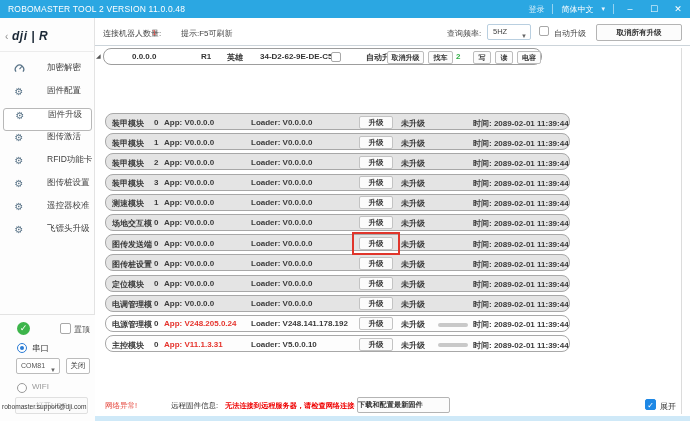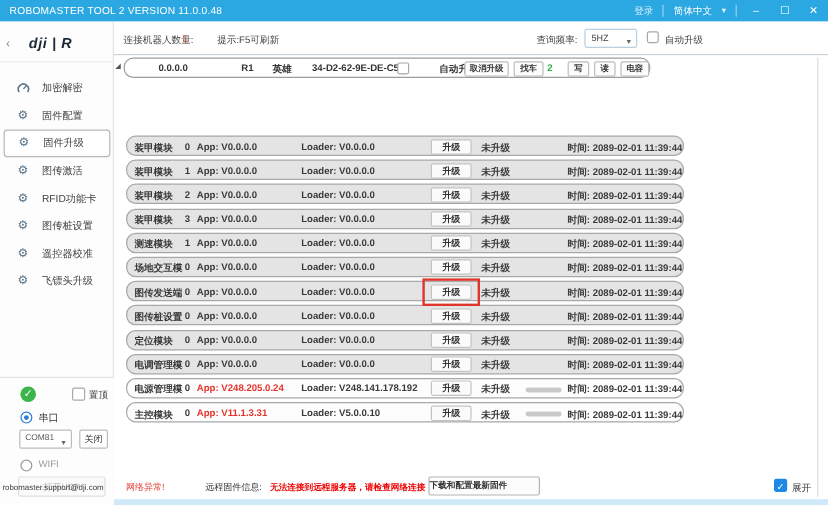--- a/index.html
+++ b/index.html
@@ -16,25 +16,25 @@
   .tb-sep { width:1px; height:10px; background:rgba(255,255,255,.5); }
   .tb-lang { font-size:8px; color:#fff; }
   .tb-caret { font-size:7px; color:#eaf6fd; }
   .tb-btn { font-size:9px; color:#fff; width:16px; text-align:center; cursor:pointer; }
 
   
   .sidebar { position:absolute; left:0; top:18px; width:95px; height:403px;
     background:#fdfdfd; border-right:1px solid #e3e3e3; }
   .side-top { position:absolute; left:0; top:8px; width:95px; height:26px; border-bottom:1px solid #ececec; }
   .back-chevron { position:absolute; left:5px; top:5px; font-size:10px; color:#8a8a8a; }
-  .logo { position:absolute; left:24px; top:3px; font-size:12px; font-weight:bold;
+  .logo { position:absolute; left:12px; top:3px; font-size:12px; font-weight:bold;
     color:#1b2836; font-style:italic; letter-spacing:.5px; }
   .menu { position:absolute; left:0; top:44px; width:95px; }
-  .menu-item { position:relative; height:23px; display:flex; align-items:center; padding-left:13px;
-    gap:10px; cursor:pointer; }
+  .menu-item { position:relative; height:23px; display:flex; padding-left:13px;
+    gap:22px; cursor:pointer; }
   .menu-item.selected { border:1px solid #b8b8b8; border-radius:3px; margin:0 3px; padding-left:10px; background:#fff; }
   .mi-icon { width:12px; height:12px; display:inline-flex; align-items:center; justify-content:center;
     color:#5a7488; font-size:10px; }
   .mi-label { font-size:8.5px; color:#3f3f3f; white-space:nowrap; }
 
   
   .conn { position:absolute; left:0; top:296px; width:95px; border-top:1px solid #e3e3e3; height:107px; background:#fdfdfd;}
   .ok-circle { position:absolute; left:17px; top:7px; width:13px; height:13px; border-radius:50%;
     background:#3db54b; color:#fff; font-size:9px; line-height:13px; text-align:center; }
   .cb { width:11px; height:11px; border:1px solid #a8a8a8; background:#fff; border-radius:2px; display:inline-block; }
@@ -223,20 +223,21 @@
     <span class="t-label" style="left:8px">连接机器人数量:</span>
     <span class="robot-count">1</span>
     <span class="t-label" style="left:86px">提示:F5可刷新</span>
     <span class="t-label" style="left:352px">查询频率:</span>
     <div class="q-select">
       <span>5HZ</span>
       <span class="caret">▼</span>
     </div>
     <span class="cb auto-cb" style="width:10px;height:10px"></span>
     <span class="auto-label">自动升级</span>
+    <div class="cancel-all-btn">取消所有升级</div>
   </div>
 
   <span class="dev-arrow">◢</span>
   <div class="device-row">
     <span class="d-text" style="left:7px">0.0.0.0</span>
     <span class="d-text" style="left:76px">R1</span>
     <span class="d-text" style="left:102px">英雄</span>
     <span class="d-text" style="left:135px">34-D2-62-9E-DE-C5</span>
     <span class="cb d-cb"></span>
     <span class="d-text" style="left:241px">自动升级</span>

